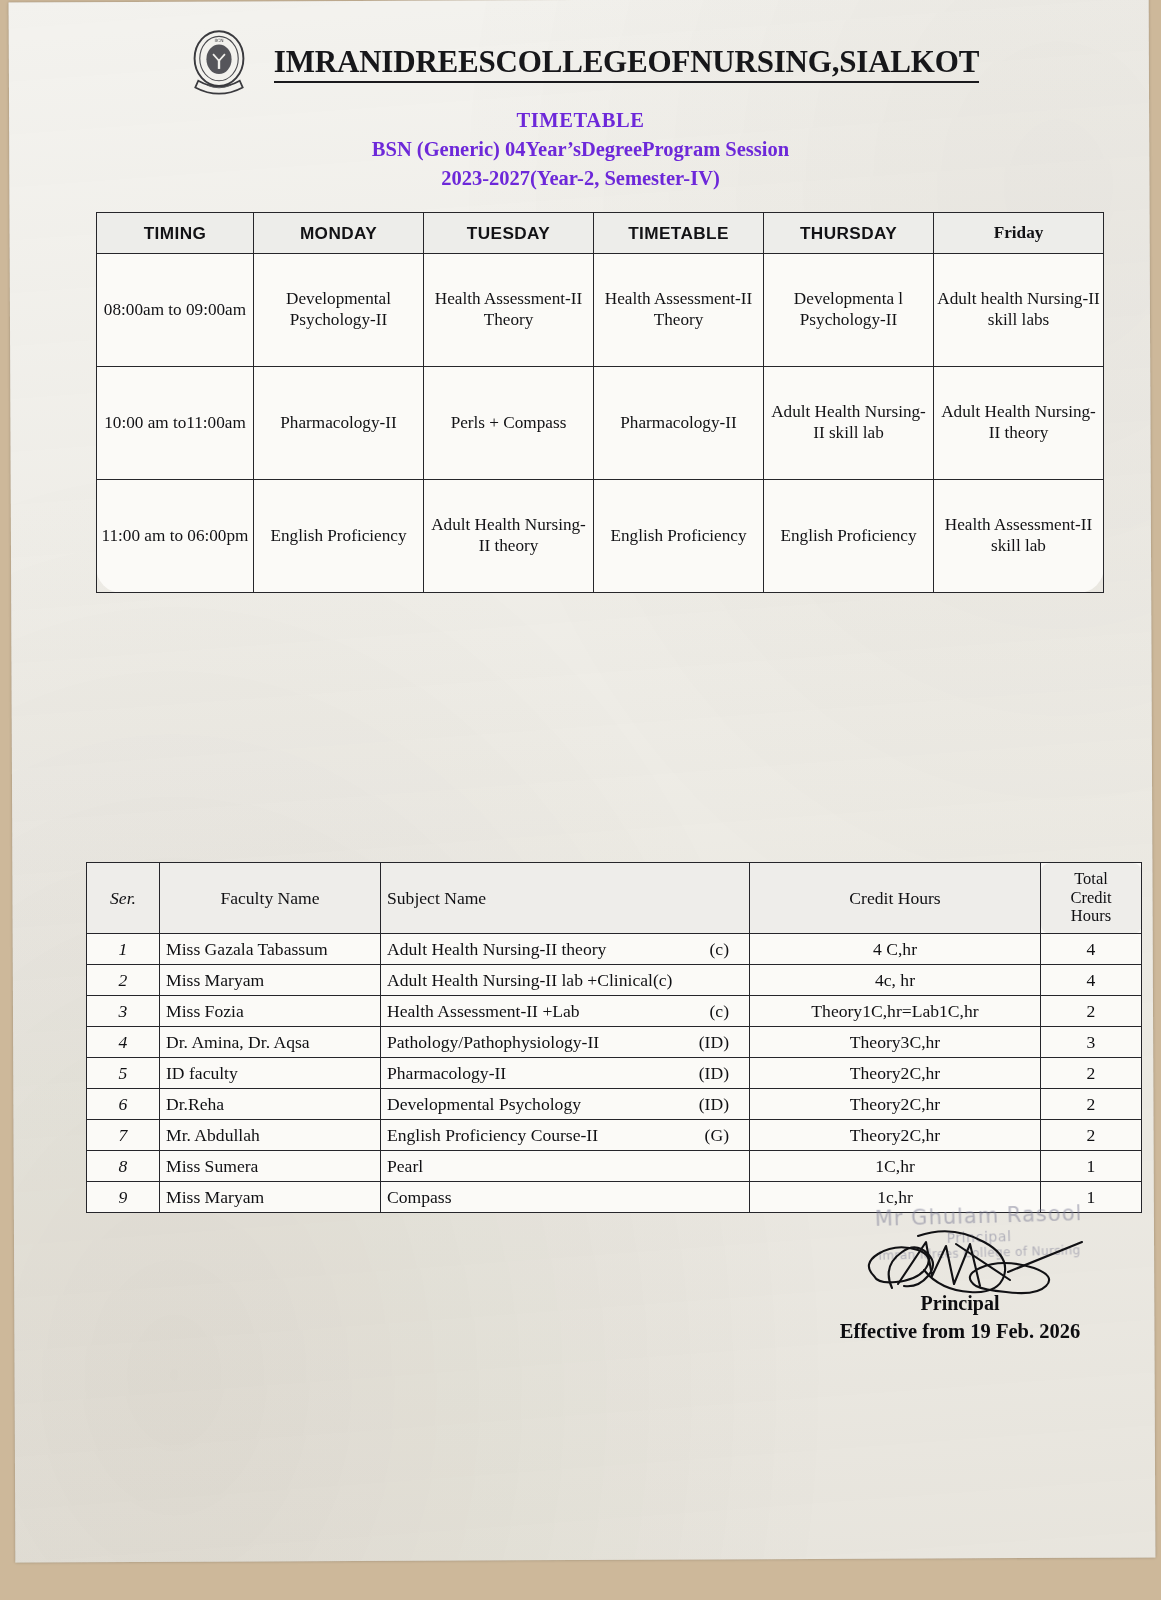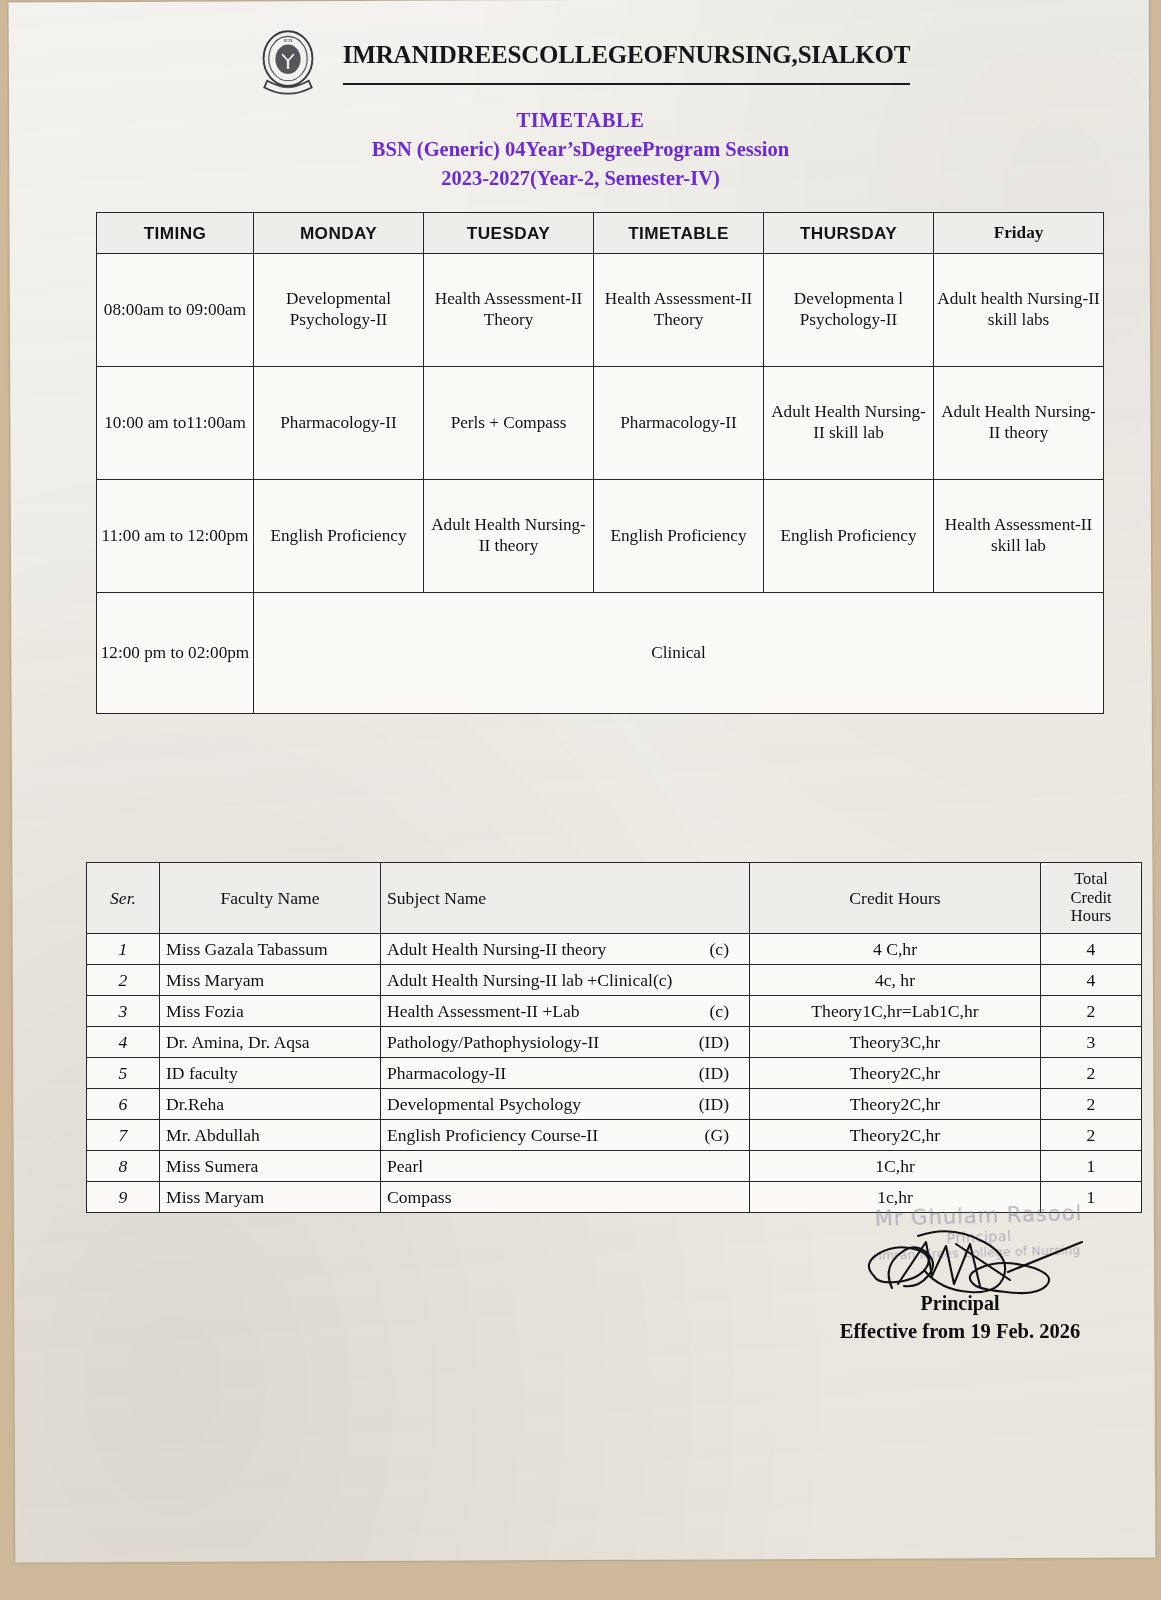--- a/index.html
+++ b/index.html
@@ -52,25 +52,25 @@
     justify-content: center;
   }
   .logo {
     width: 74px; height: 74px;
     margin-right: 18px;
     flex: none;
   }
   .college-name {
     font-family: "Liberation Serif", serif;
     font-weight: bold;
-    font-size: 25px;
+    font-size: 31px;
     letter-spacing: -0.2px;
     color: #17171a;
     border-bottom: 2.6px solid #1a1a1d;
-    padding-bottom: 14px;
+    padding-bottom: 1px;
     white-space: nowrap;
   }
   .subtitle {
     position: absolute;
     left: 0; top: 106px;
     width: 100%;
     text-align: center;
     font-weight: bold;
     font-size: 20.5px;
     line-height: 1.42;
@@ -80,20 +80,21 @@
 
   
   #timetable {
     position: absolute;
     left: 96px;
     top: 212px;
     width: 978px;
     border-collapse: collapse;
     table-layout: fixed;
     background: #fbfaf7;
+    border-radius: 26px;
   }
   #timetable td, #timetable th {
     border: 1.4px solid #26262a;
     text-align: center;
     vertical-align: middle;
     font-size: 17.2px;
     line-height: 1.22;
     color: #121215;
     padding: 4px 3px;
   }
@@ -254,30 +255,26 @@
       </tr>
       <tr class="row-tall">
         <td class="c-time">10:00 am to11:00am</td>
         <td>Pharmacology-II</td>
         <td>Perls + Compass</td>
         <td>Pharmacology-II</td>
         <td>Adult Health Nursing-II skill lab</td>
         <td>Adult Health Nursing-II theory</td>
       </tr>
       <tr class="row-tall">
-        <td class="c-time">11:00 am to 12:00pm</td>
+        <td class="c-time">11:00 am to 06:00pm</td>
         <td>English Proficiency</td>
         <td>Adult Health Nursing-II theory</td>
         <td>English Proficiency</td>
         <td>English Proficiency</td>
         <td>Health Assessment-II skill lab</td>
-      </tr>
-      <tr class="row-clinical">
-        <td class="c-time">12:00 pm to 02:00pm</td>
-        <td class="clinical-cell" colspan="5">Clinical</td>
       </tr>
     </tbody>
   </table>
 
   <table id="faculty">
     <thead>
       <tr>
         <th class="f-ser">Ser.</th>
         <th class="f-name" style="text-align:center">Faculty Name</th>
         <th class="f-subj" style="text-align:left">Subject Name</th>

